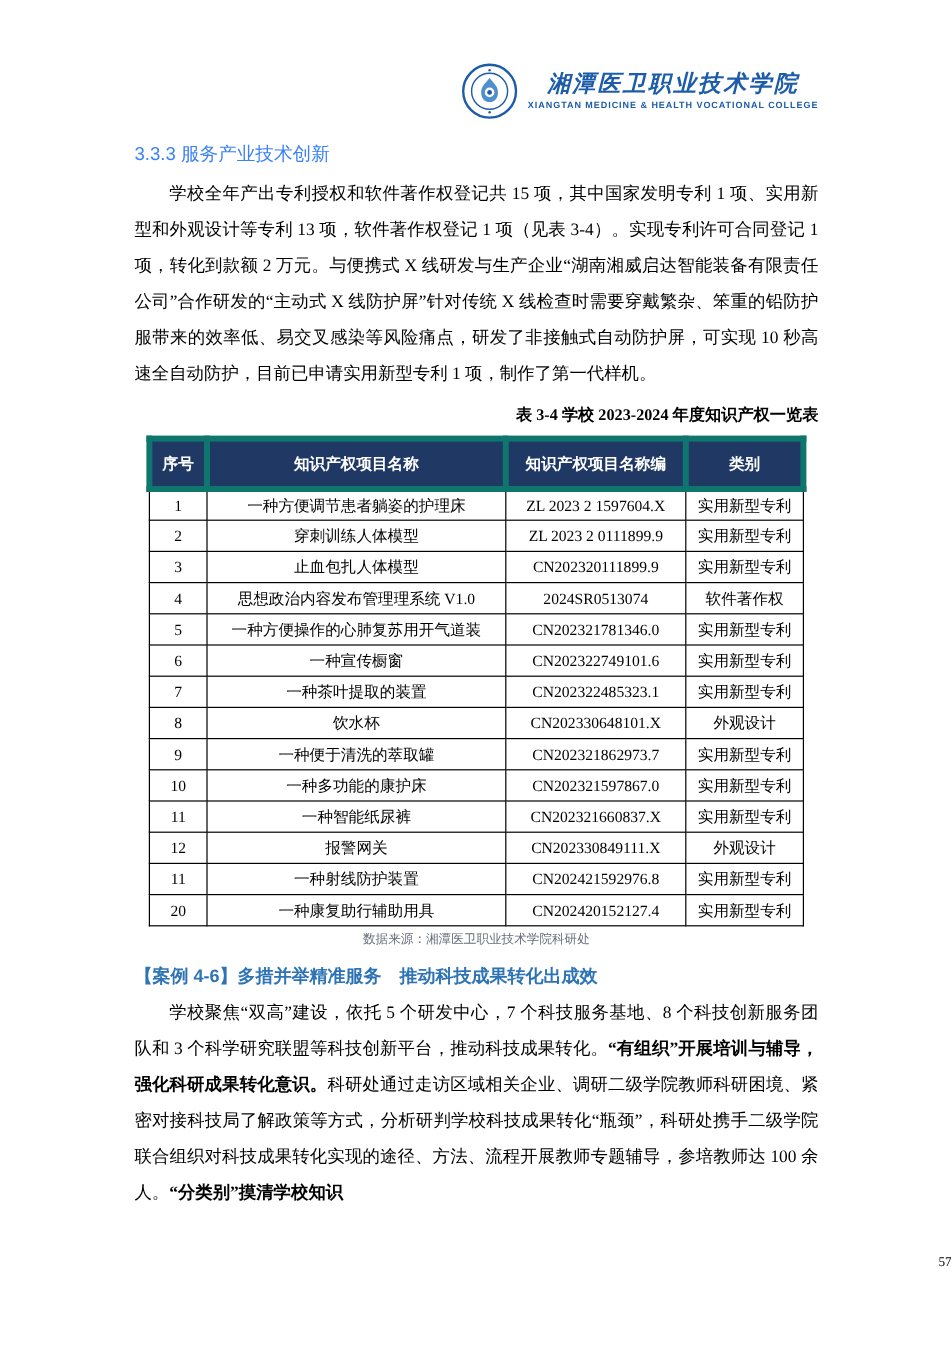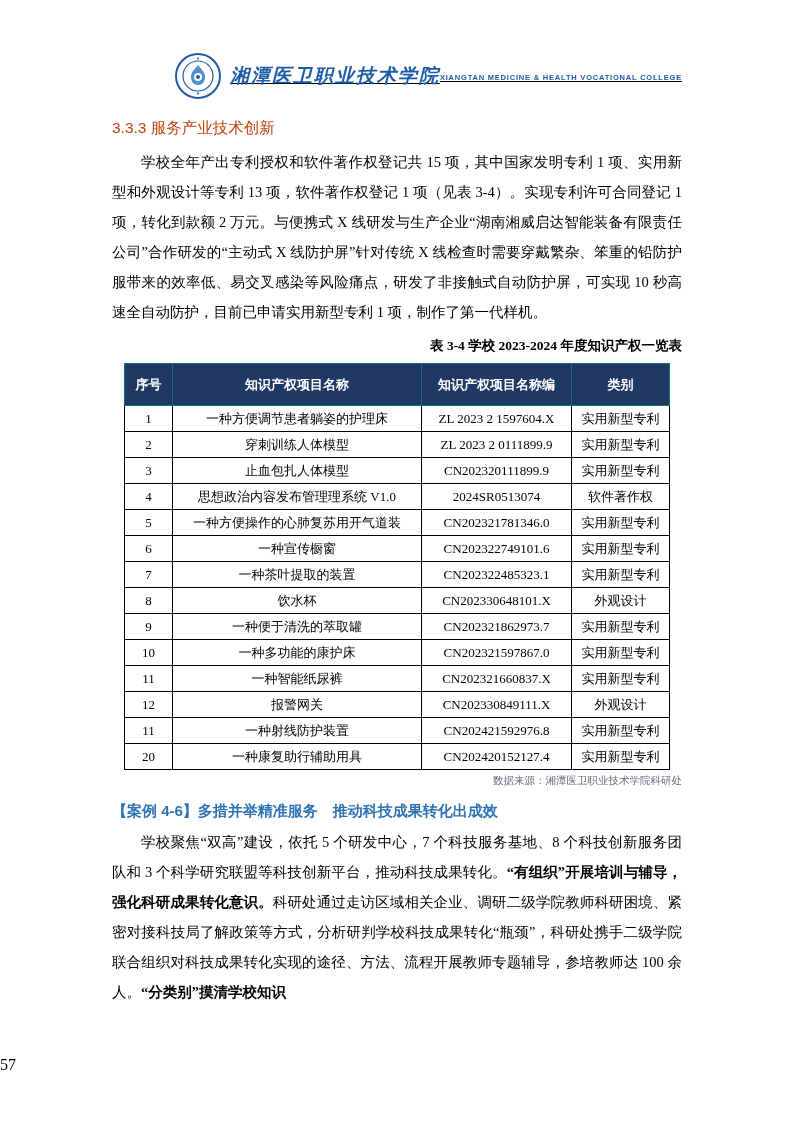--- a/index.html
+++ b/index.html
@@ -16,21 +16,21 @@
     overflow: hidden;
   }
   
   .logo-row {
     display: flex;
     justify-content: flex-end;
     align-items: center;
     min-height: 52px;
   }
   .logo-wrap { display: flex; align-items: center; gap: 8px; }
-  .logo-text { display: flex; flex-direction: row; align-items: center; text-decoration: underline; }
+  .logo-text { display: flex; flex-direction: column; align-items: center; }
   .logo-cn {
     font-family: "Liberation Serif", serif;
     font-weight: bold;
     font-style: italic;
     font-size: 19px;
     letter-spacing: 2px;
     color: #1c5ca8;
     line-height: 1.15;
     white-space: nowrap;
   }
@@ -42,21 +42,21 @@
     color: #1c5ca8;
     white-space: nowrap;
     margin-top: 2px;
   }
   
   .section-heading {
     margin-top: 16px;
     font-family: "Liberation Sans", sans-serif;
     font-size: 15.5px;
     font-weight: 500;
-    color: #c2410c;
+    color: #3b82f6;
   }
   .body-para {
     margin-top: 8px;
     font-size: 14.5px;
     line-height: 30px;
     text-align: justify;
     text-indent: 2em;
   }
   
   .table-caption {
@@ -71,38 +71,38 @@
     width: 545px;
     border-collapse: collapse;
     border: 1.5px solid #000;
     font-size: 13px;
     table-layout: fixed;
   }
   table.ip-table th {
     background: #1f3864;
     color: #ffffff;
     font-weight: bold;
-    border: 1px solid #0f766e;
+    border: 5px solid #0f766e;
     height: 42px;
     text-align: center;
     padding: 2px 3px;
     font-family: "Liberation Sans", sans-serif;
     font-size: 13px;
   }
   table.ip-table td {
     border: 1px solid #000;
     height: 26px;
     text-align: center;
     padding: 2px 3px;
     white-space: nowrap;
     overflow: hidden;
   }
   .source-note {
     margin-top: 4px;
-    text-align: right;
+    text-align: center;
     font-size: 10.5px;
     color: #666e7a;
   }
   
   .case-heading {
     margin-top: 14px;
     font-family: "Liberation Sans", sans-serif;
     font-weight: bold;
     font-size: 15px;
     color: #2e74b5;
@@ -111,25 +111,25 @@
     margin-top: 6px;
     font-size: 14.5px;
     line-height: 30px;
     text-align: justify;
     text-indent: 2em;
   }
   .case-para span.bold { font-weight: bold; }
   
   .page-number {
     position: absolute;
-    bottom: 48px;
+    bottom: 64px;
     left: 0;
     width: 100%;
-    text-align: left;
-    font-size: 16px;
+    text-align: right;
+    font-size: 11px;
     color: #000;
   }
 </style>
 </head>
 <body>
 
 <div class="page">
 
   <div class="logo-row">
     <div class="logo-wrap">

